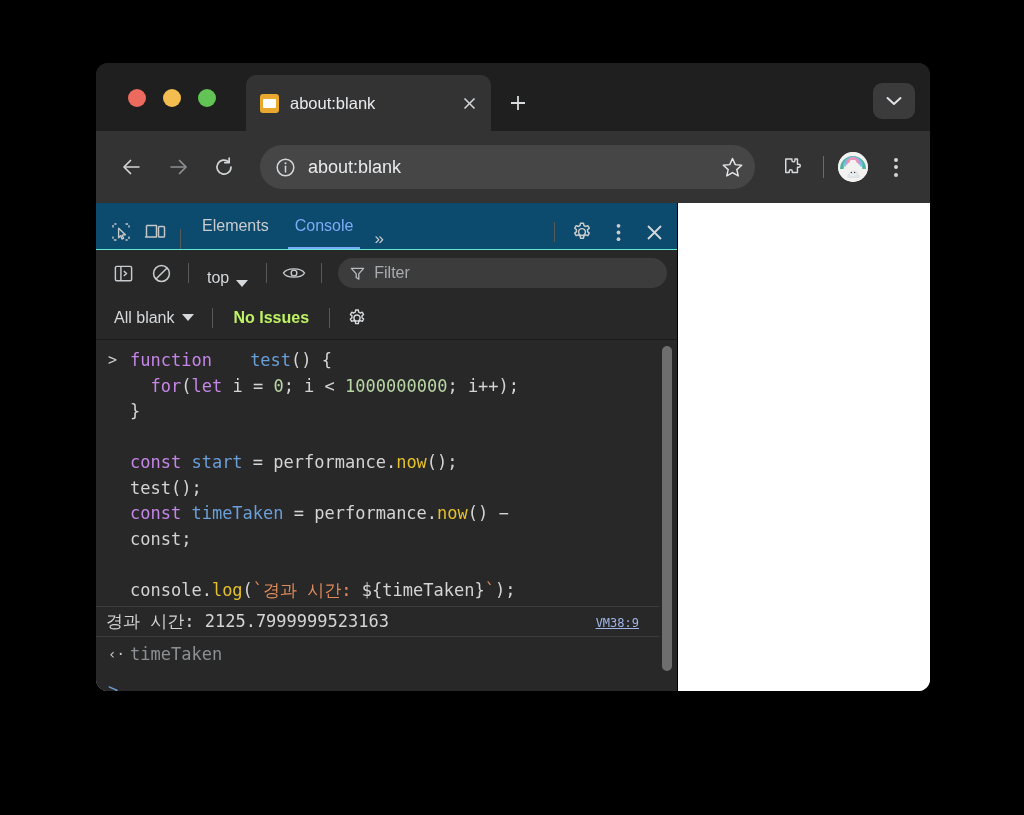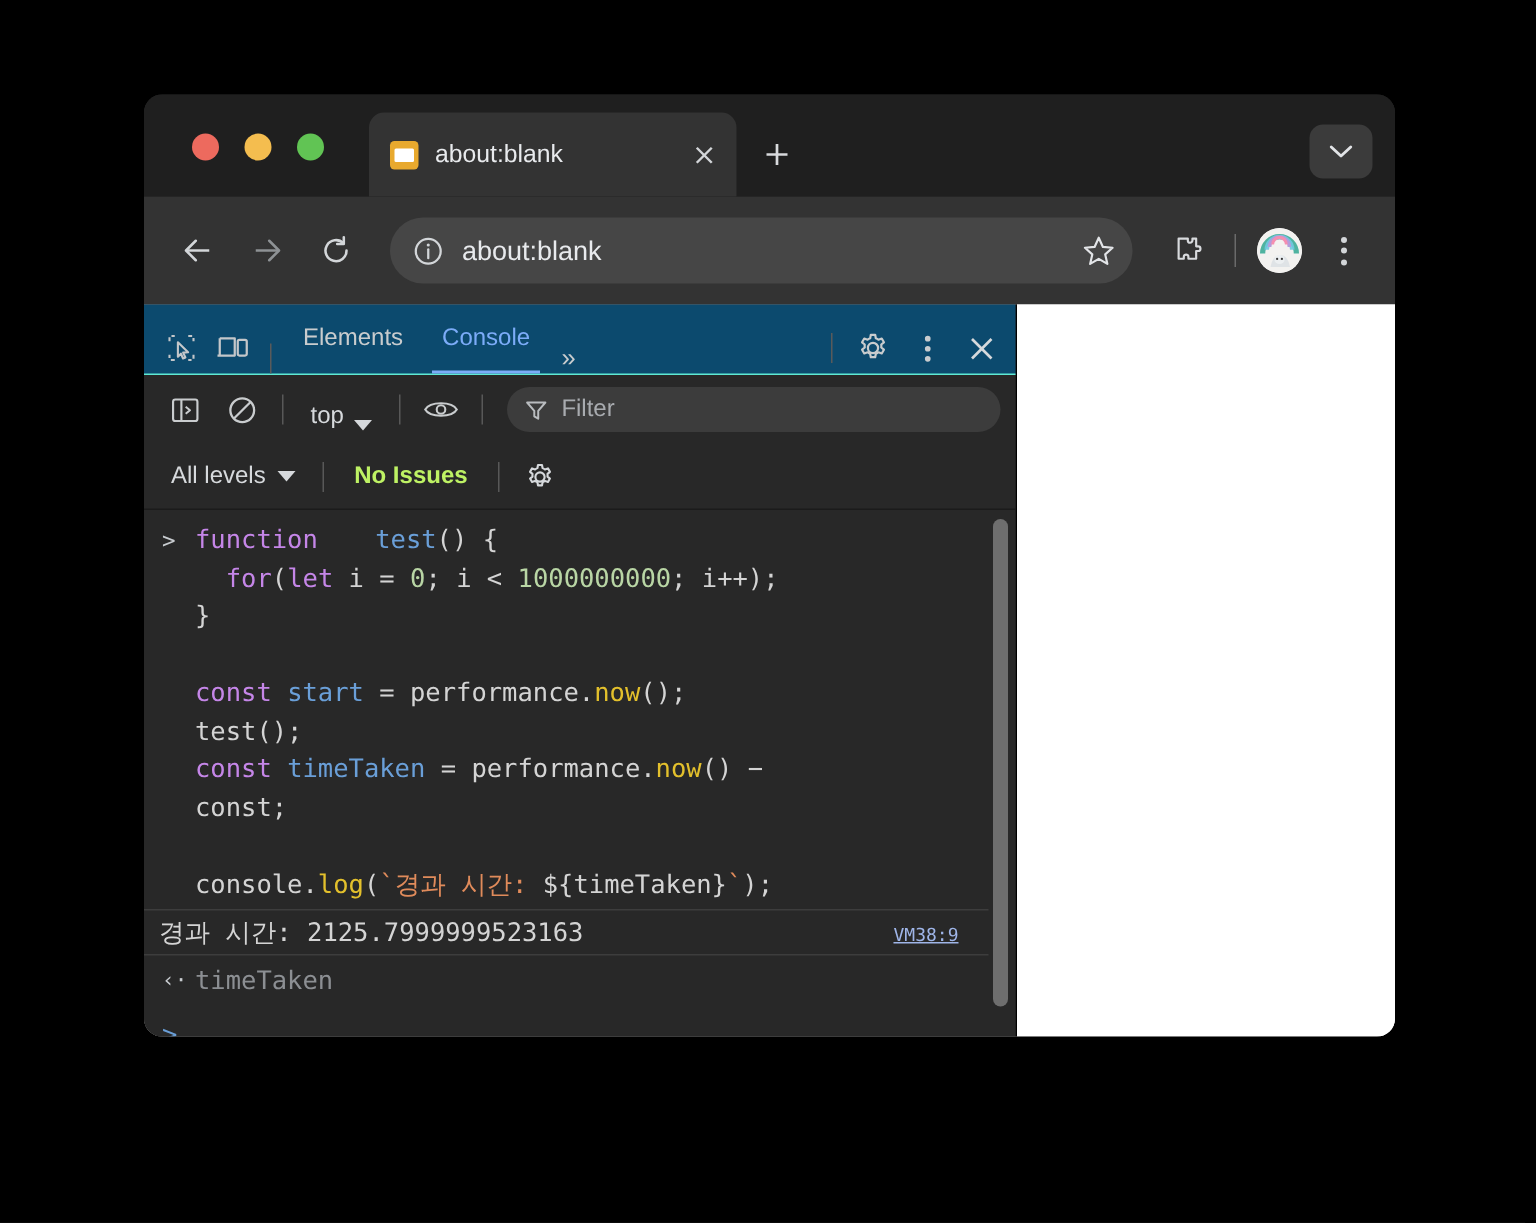--- a/index.html
+++ b/index.html
@@ -601,21 +601,21 @@
         <div id="filter-box">
           <svg width="15" height="15" viewBox="0 0 16 16">
             <polygon points="1.5,2.5 14.5,2.5 9.4,8.4 9.4,14 6.6,12.3 6.6,8.4" fill="none" stroke="#b9bcbf" stroke-width="1.4" stroke-linejoin="round"></polygon>
           </svg>
           <span id="filter-placeholder">Filter</span>
         </div>
       </div>
 
       <div id="console-toolbar2">
         <div class="level-dropdown">
-          <span>All levels</span>
+          <span>All blank</span>
           <span class="caret-down"></span>
         </div>
         <div class="vsep-thin"></div>
         <div id="no-issues">No Issues</div>
         <div class="vsep-thin"></div>
         <div class="dt-icon-btn">
           <svg width="20" height="20" viewBox="0 0 24 24">
             <path d="M12 8.3 a3.7 3.7 0 1 0 0 7.4 a3.7 3.7 0 1 0 0 -7.4 Z" fill="none" stroke="#d6d9dc" stroke-width="1.7"></path>
             <path d="M10.4 2.4 h3.2 l0.45 2.5 a7.6 7.6 0 0 1 1.9 1.1 l2.4 -0.9 l1.6 2.75 l-1.95 1.6 a7.6 7.6 0 0 1 0 2.2 l1.95 1.6 l-1.6 2.75 l-2.4 -0.9 a7.6 7.6 0 0 1 -1.9 1.1 l-0.45 2.5 h-3.2 l-0.45 -2.5 a7.6 7.6 0 0 1 -1.9 -1.1 l-2.4 0.9 l-1.6 -2.75 l1.95 -1.6 a7.6 7.6 0 0 1 0 -2.2 l-1.95 -1.6 l1.6 -2.75 l2.4 0.9 a7.6 7.6 0 0 1 1.9 -1.1 Z" fill="none" stroke="#d6d9dc" stroke-width="1.7" stroke-linejoin="round"></path>
           </svg>

